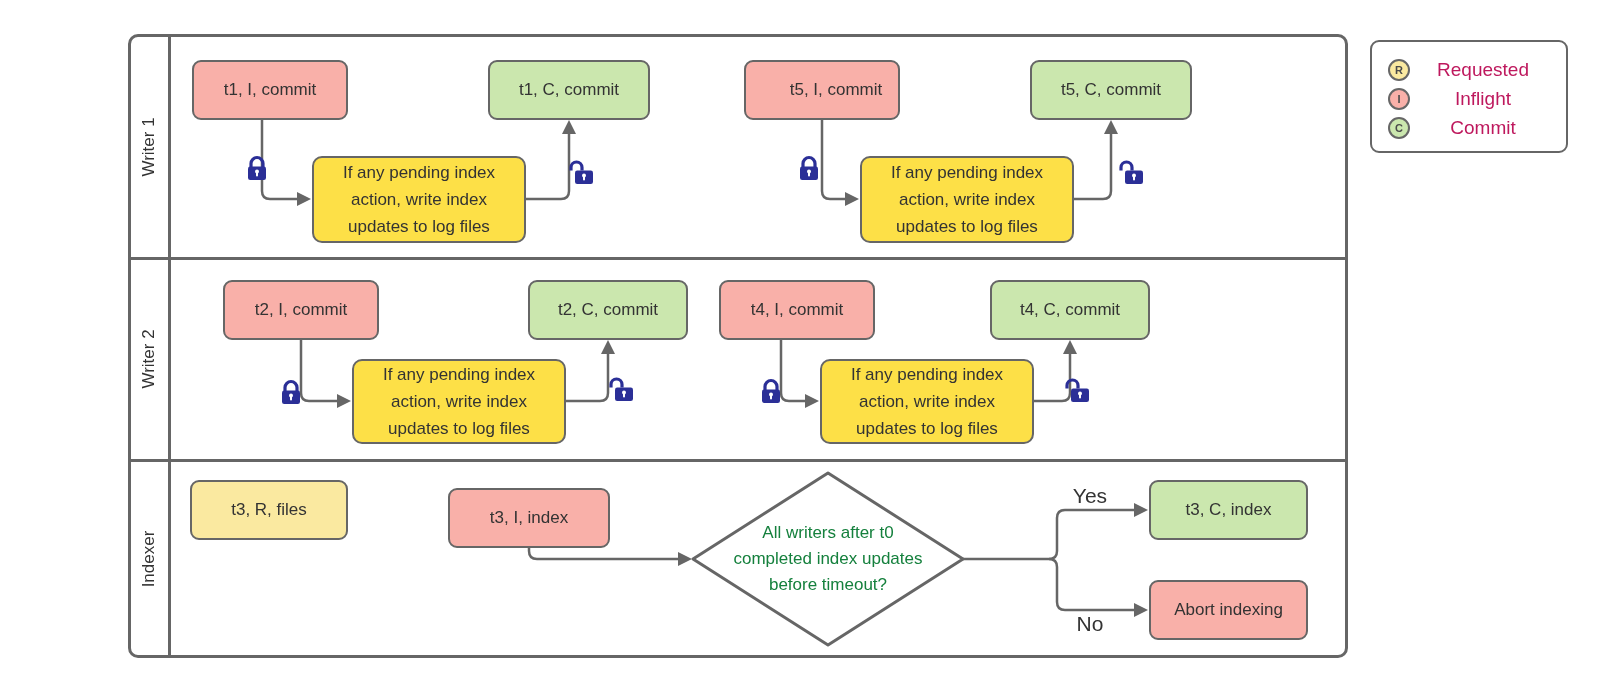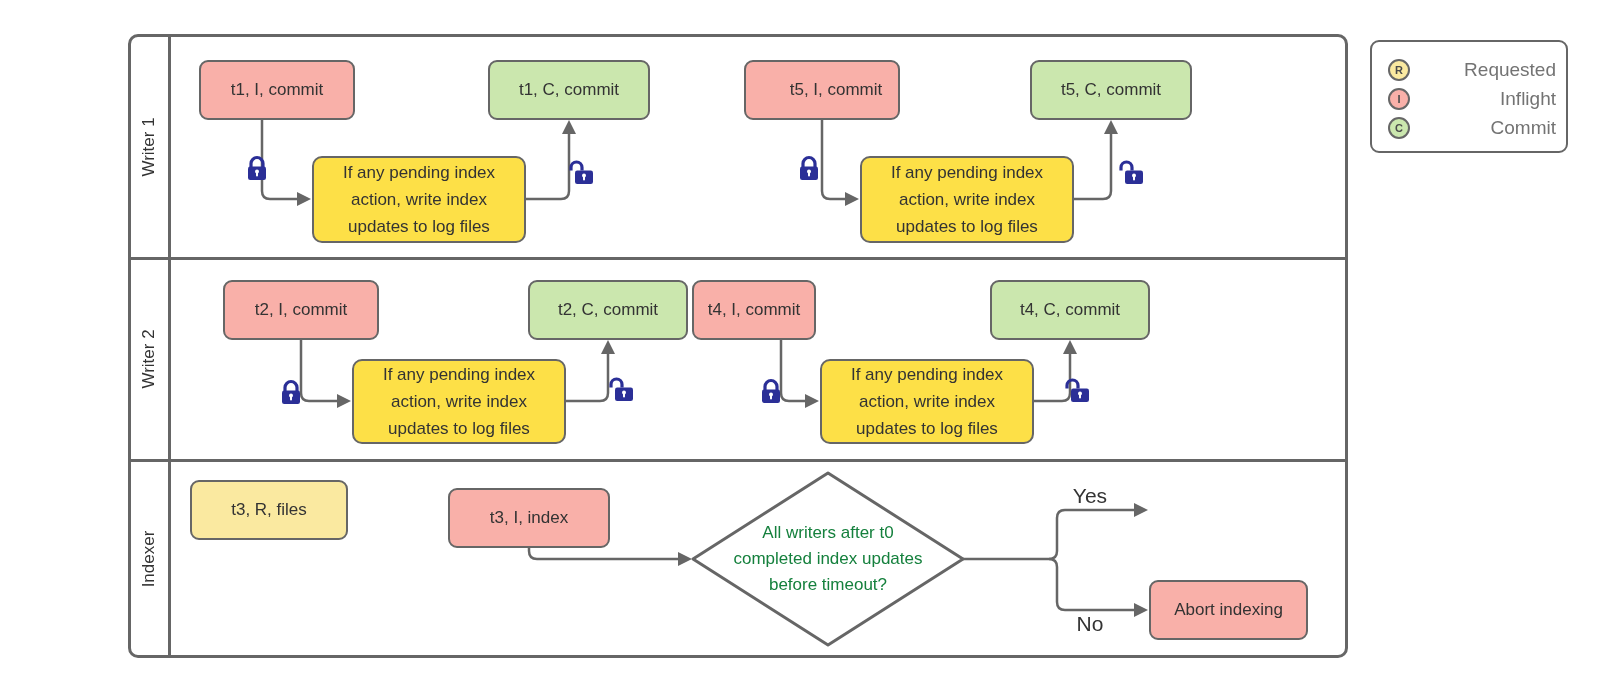--- a/index.html
+++ b/index.html
@@ -20,21 +20,21 @@
   .yellow{background:#FAE9A0;}
   .diamond-text{display:flex;align-items:center;justify-content:center;
                 text-align:center;font-size:17px;line-height:26px;white-space:pre-line;color:#15803d;}
   .edge-label{font-size:21px;display:flex;align-items:center;justify-content:center;color:#333;}
   .legend{box-sizing:border-box;border:2.5px solid #666;border-radius:9px;
           background:#fff;padding:13px 10px 0 16px;}
   .legend-row{display:flex;align-items:center;height:29px;}
   .legend-circle{width:22px;height:22px;border-radius:50%;border:2.5px solid #666;
                  box-sizing:border-box;display:flex;align-items:center;justify-content:center;
                  font-size:11px;font-weight:bold;color:#4a4a4a;flex:0 0 22px;}
-  .legend-label{flex:1;text-align:right;font-size:19px;color:#737373;}
+  .legend-label{flex:1;text-align:center;font-size:19px;color:#be185d;}
 </style>
 </head>
 <body>
 
 <div class="canvas">
 
   <svg class="edge-layer" width="1609" height="700" viewBox="0 0 1609 700">
 
     <g stroke="#666" stroke-width="2.5" fill="none">
       <path d="M262 120 V191 Q262 199 270 199 H298"></path>
@@ -144,47 +144,48 @@
   <div class="abs lane-label" style="left:69px;top:127px;width:160px;height:40px;">
       <span>Writer 1</span>
     </div>
   <div class="abs lane-label" style="left:69px;top:339px;width:160px;height:40px;">
       <span>Writer 2</span>
     </div>
   <div class="abs lane-label" style="left:69px;top:539px;width:160px;height:40px;">
       <span>Indexer</span>
     </div>
 
-  <div class="abs node pink" style="left:199px;top:60px;width:156px;height:60px;">t1, I, commit</div>
+  <div class="abs node pink" style="left:192px;top:60px;width:156px;height:60px;">t1, I, commit</div>
   <div class="abs node multi" style="left:312px;top:156px;width:214px;height:87px;">If any pending index
 action, write index
 updates to log files</div>
   <div class="abs node green" style="left:488px;top:60px;width:162px;height:60px;">t1, C, commit</div>
   <div class="abs node pink" style="left:744px;top:60px;width:156px;height:60px;padding-left:28px;">t5, I, commit</div>
   <div class="abs node multi" style="left:860px;top:156px;width:214px;height:87px;">If any pending index
 action, write index
 updates to log files</div>
   <div class="abs node green" style="left:1030px;top:60px;width:162px;height:60px;">t5, C, commit</div>
 
   <div class="abs node pink" style="left:223px;top:280px;width:156px;height:60px;">t2, I, commit</div>
   <div class="abs node multi" style="left:352px;top:359px;width:214px;height:85px;">If any pending index
 action, write index
 updates to log files</div>
   <div class="abs node green" style="left:528px;top:280px;width:160px;height:60px;">t2, C, commit</div>
-  <div class="abs node pink" style="left:692px;top:280px;width:124px;height:60px;">t4, I, commit</div>
+  <div class="abs node pink" style="left:719px;top:280px;width:156px;height:60px;">t4, I, commit</div>
   <div class="abs node multi" style="left:820px;top:359px;width:214px;height:85px;">If any pending index
 action, write index
 updates to log files</div>
   <div class="abs node green" style="left:990px;top:280px;width:160px;height:60px;">t4, C, commit</div>
 
   <div class="abs node yellow" style="left:190px;top:480px;width:158px;height:60px;">t3, R, files</div>
   <div class="abs node pink" style="left:448px;top:488px;width:162px;height:60px;">t3, I, index</div>
   <div class="abs diamond-text" style="left:713px;top:519px;width:230px;height:80px;">All writers after t0
 completed index updates
 before timeout?</div>
+  <div class="abs node green" style="left:1149px;top:480px;width:159px;height:60px;">t3, C, index</div>
   <div class="abs node pink" style="left:1149px;top:580px;width:159px;height:60px;">Abort indexing</div>
 
   <div class="abs edge-label" style="left:1060px;top:484px;width:60px;height:24px;">Yes</div>
   <div class="abs edge-label" style="left:1060px;top:612px;width:60px;height:24px;">No</div>
 
   <div class="abs legend" style="left:1370px;top:40px;width:198px;height:113px;">
     <div class="legend-row">
       <div class="legend-circle yellow">R</div>
       <div class="legend-label">Requested</div>
     </div>

